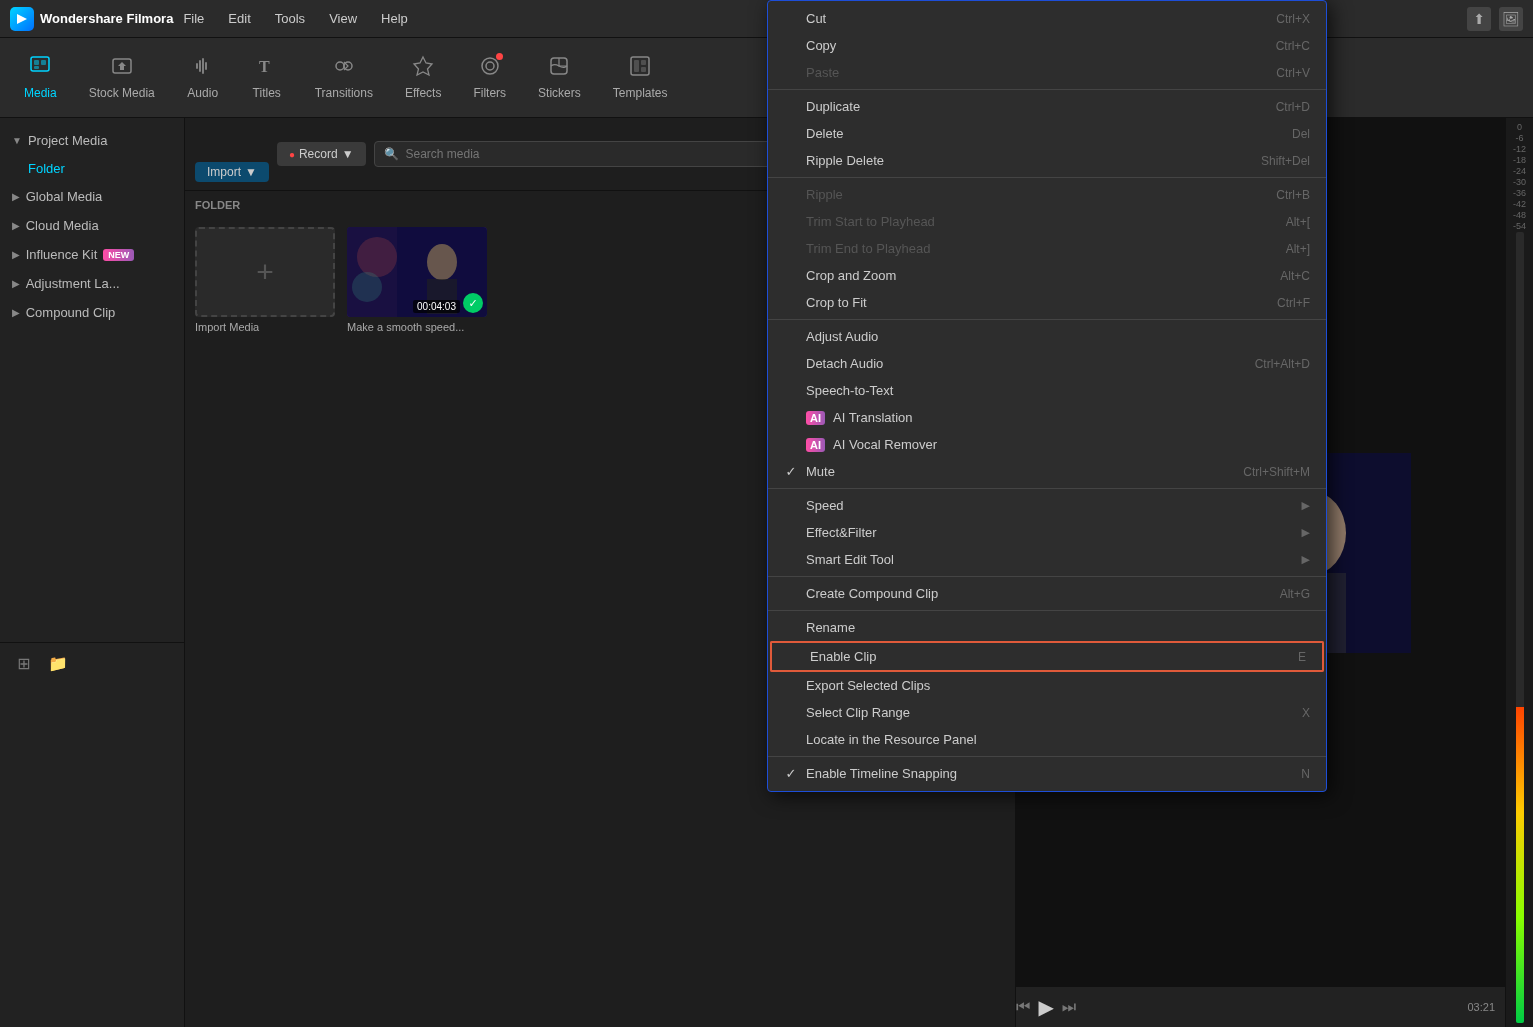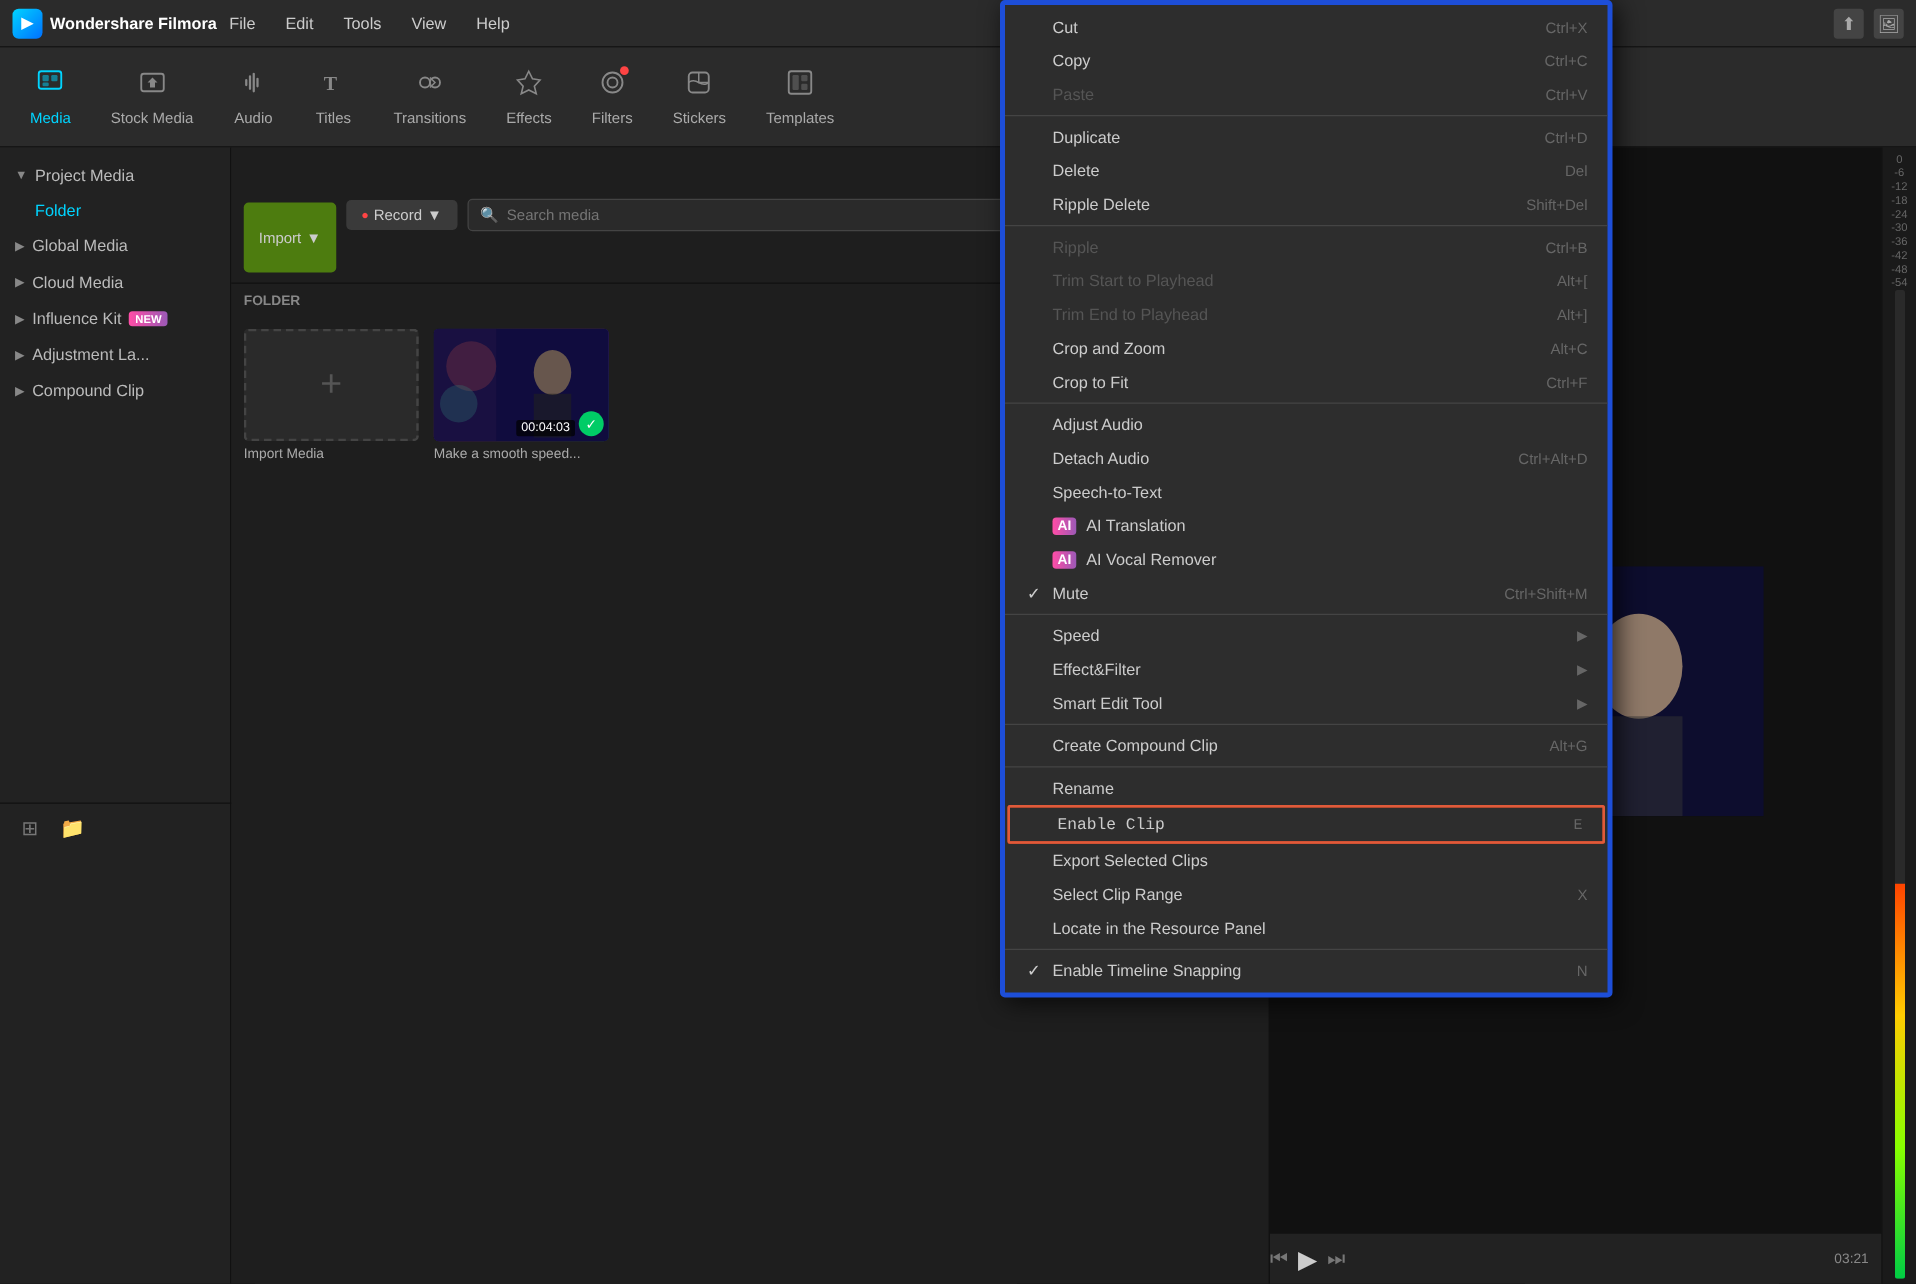--- a/index.html
+++ b/index.html
@@ -102,23 +102,23 @@
       background: #1e1e1e;
       display: flex; flex-direction: column;
     }
     .media-toolbar {
       display: flex; align-items: center;
       padding: 8px 10px;
       gap: 8px;
       border-bottom: 1px solid #111;
     }
     .import-btn {
-      background: #4d7c0f;
+      background: #0c4a6e;
       border: none; color: #ccc;
-      padding: 21px 12px;
+      padding: 3px 12px;
       border-radius: 4px;
       cursor: pointer; font-size: 12px;
       display: flex; align-items: center; gap: 4px; margin-top: 36px;
     }
     .record-btn {
       background: #3a3a3a;
       border: none; color: #ccc;
       padding: 5px 12px;
       border-radius: 4px;
       cursor: pointer; font-size: 12px;
@@ -207,43 +207,42 @@
     }
     .volume-bar-fill {
       position: absolute;
       bottom: 0; left: 0; right: 0;
       background: linear-gradient(to top, #00cc44, #88ff00, #ffcc00, #ff4400);
     }
 
     
     .context-menu {
       position: fixed;
-      top: 0; left: 800px;
-      width: 490px;
+      top: 0; left: 767px;
+      width: 560px;
       background: #2d2d2d;
-      border: 4px solid #1d4ed8;
+      border: 1px solid #1d4ed8;
       border-radius: 4px;
       box-shadow: 4px 4px 20px rgba(0,0,0,0.7);
       z-index: 1000;
       padding: 4px 0;
     }
     .ctx-item {
       display: flex; align-items: center;
       padding: 6px 16px;
       cursor: pointer;
       color: #ccc;
       font-size: 13px;
       gap: 8px;
     }
     .ctx-item.disabled { color: #555; cursor: default; }
     .ctx-item.highlighted {
       background: transparent;
       outline: 2px solid #e05a3a;
       outline-offset: -2px;
-      font-family: Liberation Mono, monospace;
     }
     .ctx-shortcut {
       margin-left: auto; color: #666; font-size: 12px;
     }
     .ctx-arrow { margin-left: auto; color: #666; font-size: 11px; }
     .ctx-separator {
       height: 1px; background: #444;
       margin: 3px 0;
     }
     .ctx-check { width: 14px; text-align: center; color: #ccc; }

